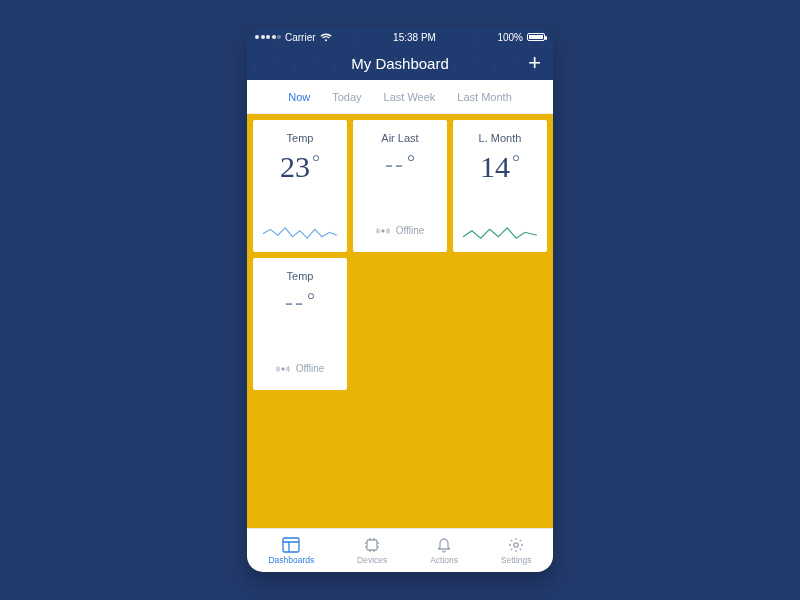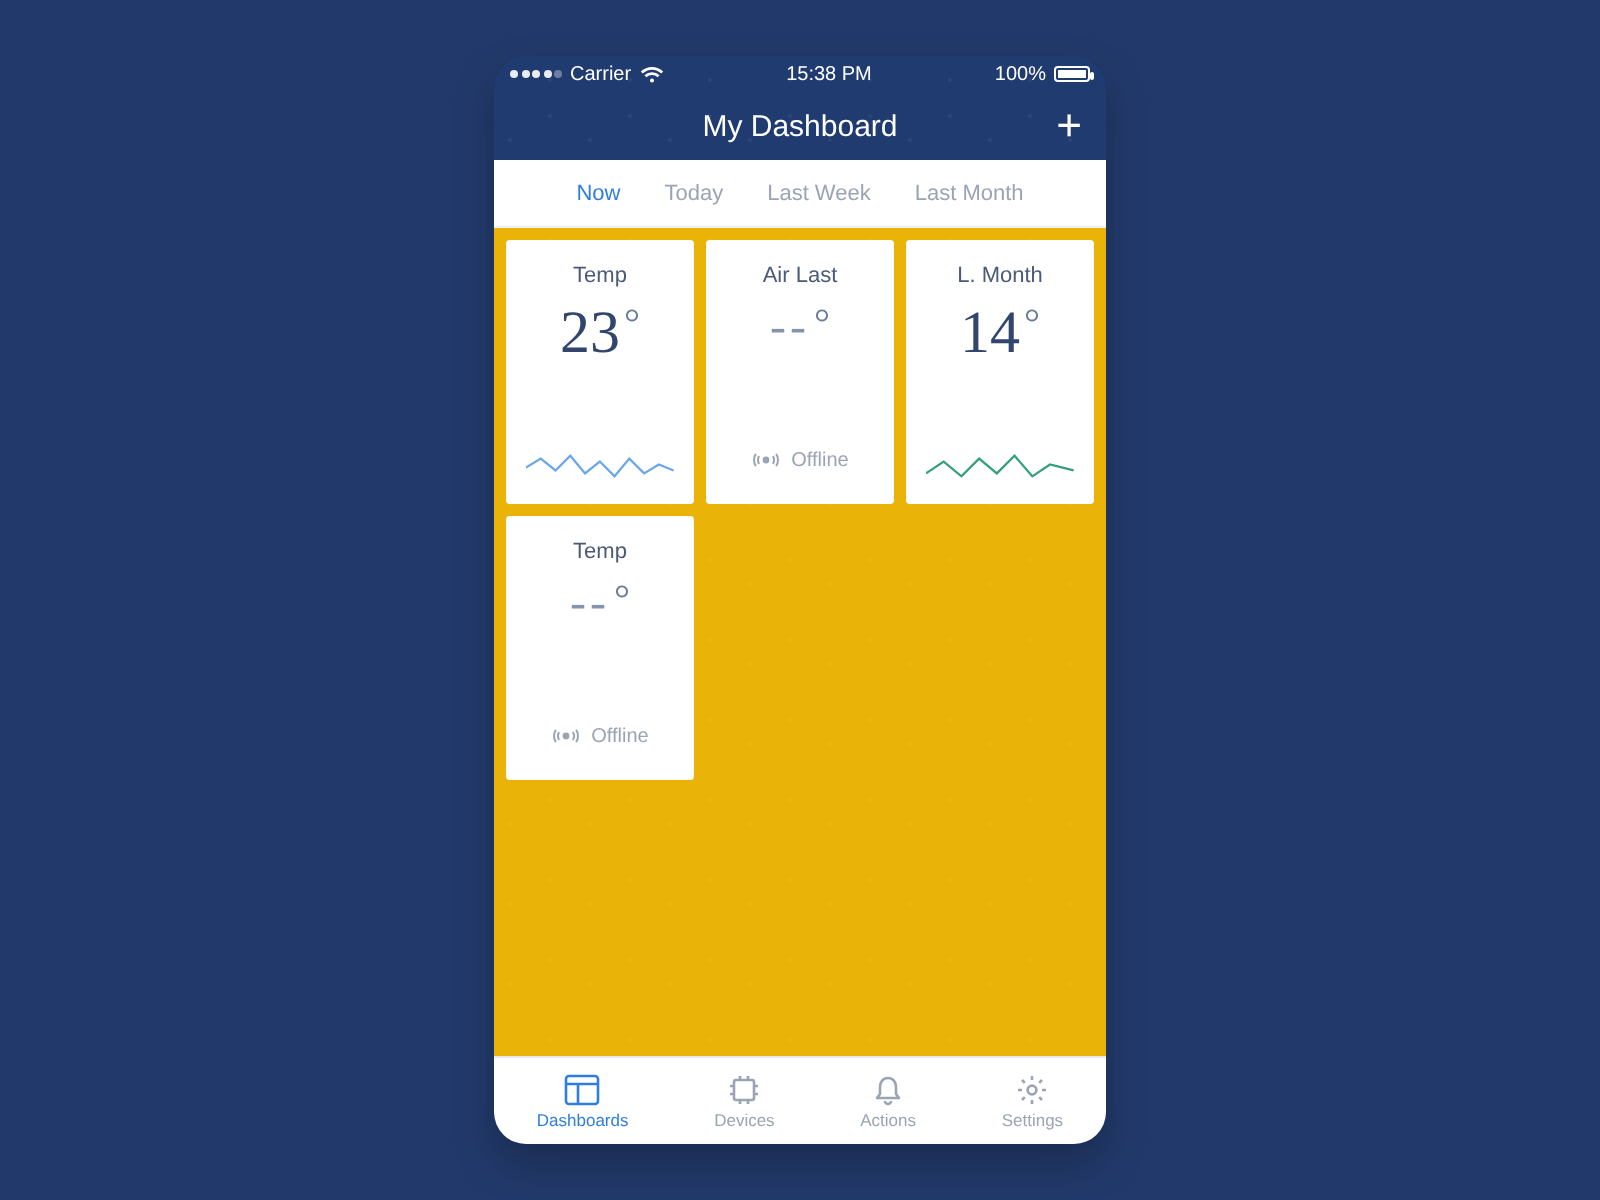--- a/index.html
+++ b/index.html
@@ -63,21 +63,21 @@
     background:#fff; border-radius:2px; padding:10px 6px 6px;
     display:flex; flex-direction:column; align-items:center;
     position:relative;
   }
   .card .label { font-size:11px; color:#4a5a78; margin-top:2px; }
   .card .value { font-size:30px; color:#31456f; font-weight:300; margin-top:8px; line-height:1; display:flex; align-items:flex-start;font-family:Liberation Serif, serif;}
   .card .value .unit { font-size:13px; color:#8594ad; margin-left:4px; margin-top:12px; }
   .card .value .deg { font-size:20px; color:#6b7c99; margin-left:2px; }
   .card .dash { letter-spacing:2px; color:#8594ad; font-size:24px; }
   .spark { width:90%; height:26px; margin-top:auto; }
-  .offline { display:flex; align-items:flex-start; gap:6px; color:#9aa4b4; font-size:10px; margin-top:auto; padding-bottom:10px;}
+  .offline { display:flex; align-items:flex-end; gap:6px; color:#9aa4b4; font-size:10px; margin-top:auto; padding-bottom:10px;}
   .offline svg { display:block; }
   .bottomnav {
     height:44px; background:#fff; border-top:1px solid #e6e8ec;
     display:flex; justify-content:space-around; align-items:center;
   }
   .nav-item { display:flex; flex-direction:column; align-items:center; gap:2px; font-size:8.5px; color:#9aa4b4; cursor:pointer;}
   .nav-item.active { color:#2f7de1; }
   .nav-item svg { display:block; }
 </style>
 </head>

